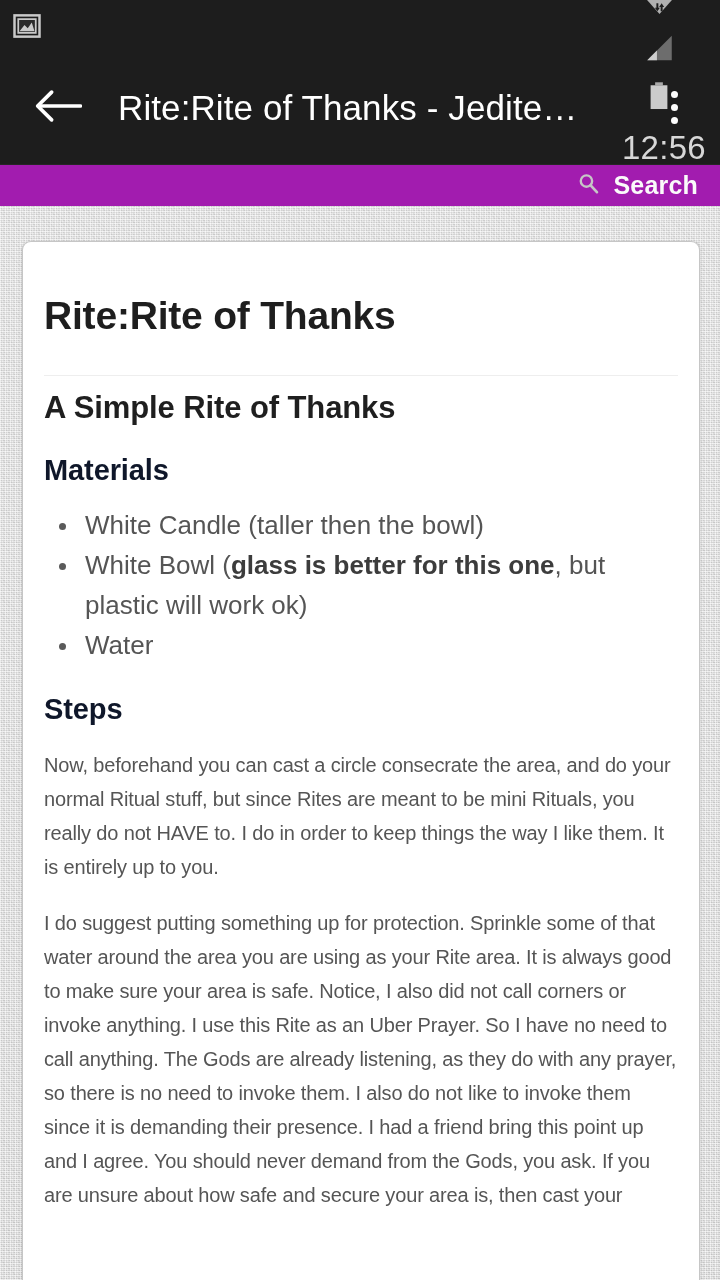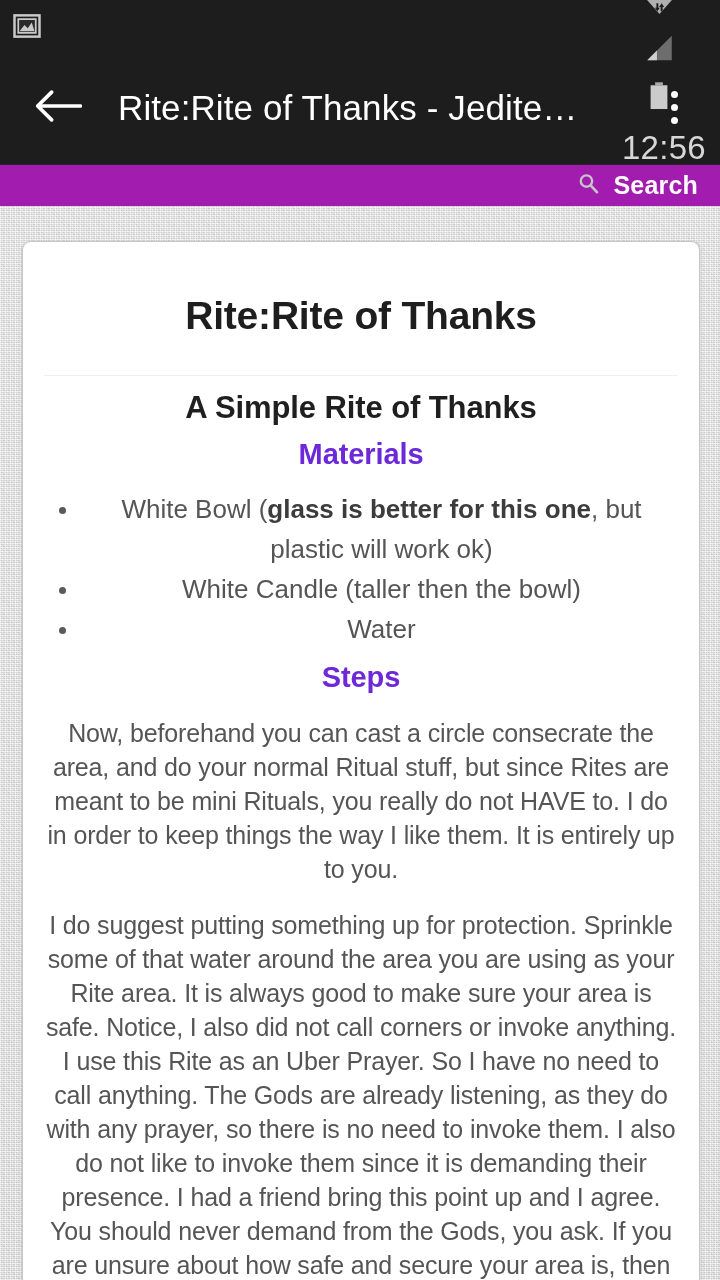--- a/index.html
+++ b/index.html
@@ -87,21 +87,20 @@
   .page-bg {
     position:relative;
     height:calc(1280px - 55px - 109px - 42px);
     background-color:#d9d9d9;
     background-image:
       repeating-linear-gradient(0deg,   rgba(255,255,255,.55) 0 1px, rgba(0,0,0,.035) 1px 2px, rgba(255,255,255,.30) 2px 3px, rgba(0,0,0,.02) 3px 4px),
       repeating-linear-gradient(90deg,  rgba(255,255,255,.50) 0 1px, rgba(0,0,0,.04)  1px 2px, rgba(255,255,255,.22) 2px 3px, rgba(0,0,0,.03) 3px 5px),
       repeating-linear-gradient(45deg,  rgba(255,255,255,.18) 0 2px, rgba(0,0,0,.022) 2px 3px),
       linear-gradient(#dcdcdc,#d6d6d6);
     overflow:hidden;
-    text-align:center;
   }
 
   
   .card {
     position:absolute;
     left:22px; right:20px; top:35px;
     bottom:-40px;
     background:#ffffff;
     border:1px solid #c6c6c6;
     border-bottom:none;
@@ -127,22 +126,22 @@
   .h2 {
     font-size:31px;
     font-weight:700;
     color:#1f1f1f;
     margin-top:14px;
     letter-spacing:-0.1px;
   }
   .h3 {
     font-size:29px;
     font-weight:700;
-    color:#6d28d9;
-    margin-top:12px;
+    color:#0f172a;
+    margin-top:28px;
     letter-spacing:-0.1px;
   }
 
   ul.materials {
     list-style:none;
     margin-top:18px;
   }
   ul.materials li {
     position:relative;
     padding-left:41px;
@@ -154,21 +153,21 @@
     content:"";
     position:absolute;
     left:15px; top:18px;
     width:7px; height:7px;
     border-radius:50%;
     background:#5a5a5a;
   }
   ul.materials li b { color:#3c3c3c; font-weight:700; }
 
   p.body {
-    font-size:25px;
+    font-size:20px;
     line-height:34px;
     color:#555555;
     margin-top:22px;
     letter-spacing:-0.15px;
   }
 </style>
 </head>
 <body>
 
 <div class="status-bar">
@@ -257,22 +256,22 @@
 <div class="page-bg">
   <div class="card">
 
     <div class="doc-title">Rite:Rite of Thanks</div>
     <div class="rule"></div>
 
     <div class="h2">A Simple Rite of Thanks</div>
     <div class="h3">Materials</div>
 
     <ul class="materials">
+      <li><span>White Candle (taller then the bowl)</span></li>
       <li><span>White Bowl (<b>glass is better for this one</b>, but plastic will work ok)</span></li>
-      <li><span>White Candle (taller then the bowl)</span></li>
       <li><span>Water</span></li>
     </ul>
 
     <div class="h3">Steps</div>
 
     <p class="body">Now, beforehand you can cast a circle consecrate the area, and do your normal Ritual stuff, but since Rites are meant to be mini Rituals, you really do not HAVE to. I do in order to keep things the way I like them. It is entirely up to you.</p>
     <p class="body">I do suggest putting something up for protection. Sprinkle some of that water around the area you are using as your Rite area. It is always good to make sure your area is safe. Notice, I also did not call corners or invoke anything. I use this Rite as an Uber Prayer. So I have no need to call anything. The Gods are already listening, as they do with any prayer, so there is no need to invoke them. I also do not like to invoke them since it is demanding their presence. I had a friend bring this point up and I agree. You should never demand from the Gods, you ask. If you are unsure about how safe and secure your area is, then cast your</p>
 
   </div>
 </div>

